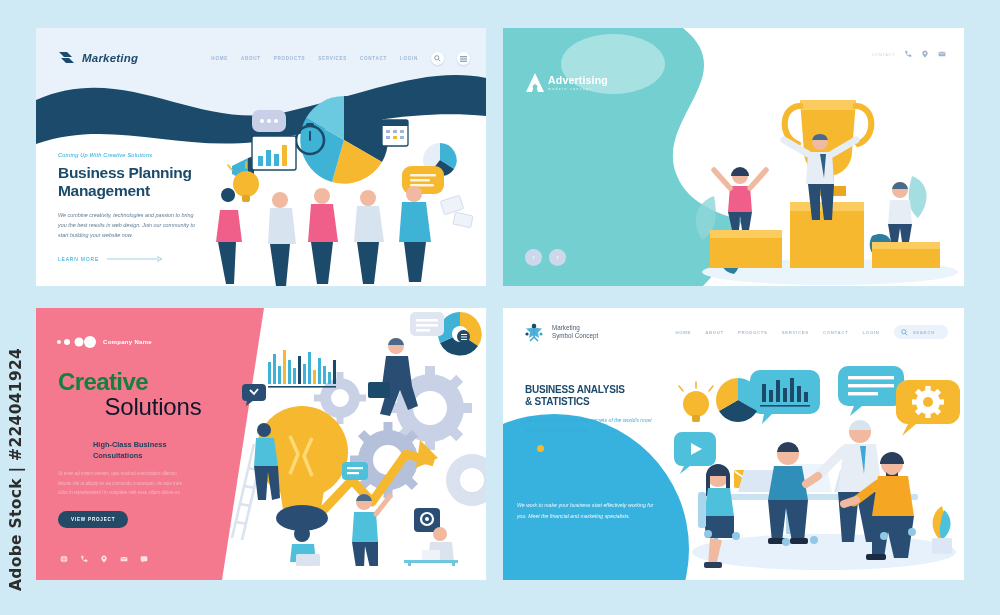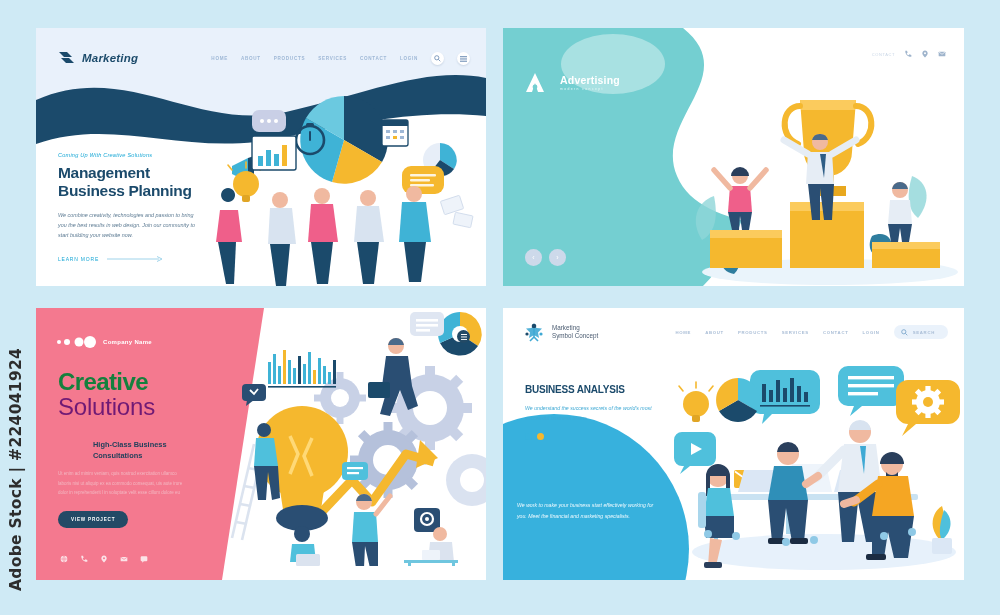--- a/index.html
+++ b/index.html
@@ -61,21 +61,21 @@
   #m1-eyebrow { font-size:5.6px; color:#1aa8d6; letter-spacing:.2px; margin-bottom:6px; font-style:italic;}
   #m1-title { font-size:15.5px; line-height:1.18; font-weight:bold; color:#1b4a6b; letter-spacing:-.3px; }
   #m1-body { margin-top:9px; font-size:5.4px; line-height:1.85; color:#5d7b93; font-style:italic; width:145px;}
   #m1-cta { margin-top:16px; display:flex; align-items:center; gap:8px; }
   #m1-cta-label { font-size:5px; color:#1aa8d6; letter-spacing:.8px; }
   #m1-cta-arrow { width:56px; height:6px; }
 
   
   #m2-teal { position:absolute; inset:0; background:#74cfd1; }
   #m2-white-blob { position:absolute; right:0; top:0; width:74%; height:100%; }
-  #m2-logo { position:absolute; left:22px; top:44px; display:flex; align-items:center; gap:15px; z-index:6;}
+  #m2-logo { position:absolute; left:22px; top:44px; display:flex; align-items:center; gap:3px; z-index:6;}
   #m2-logo-mark { width:20px; height:21px; }
   #m2-logo-name { font-size:10.5px; font-weight:bold; color:#fff; letter-spacing:.2px;}
   #m2-logo-sub { font-size:3.4px; color:#e2f6f7; letter-spacing:1.4px; margin-top:1px;}
   #m2-toprow { position:absolute; right:18px; top:22px; display:flex; align-items:center; gap:9px; z-index:6;}
   #m2-toprow-text { font-size:4px; color:#c9d6e6; letter-spacing:.6px;}
   .m2-icon { width:8px; height:8px; color:#9fb4cc; }
 
   #m2-text { position:absolute; left:22px; top:78px; width:215px; z-index:6;}
   #m2-eyebrow { font-size:5.6px; font-weight:bold; color:#ffffff; letter-spacing:.5px; margin-bottom:14px;}
   #m2-title-a { font-size:27px; font-weight:bold; color:#fff; line-height:1.02; letter-spacing:-.6px;}
@@ -94,21 +94,21 @@
   #m3-logo { position:absolute; left:20px; top:28px; display:flex; align-items:center; gap:7px; z-index:8;}
   #m3-logo-mark { width:40px; height:12px; }
   #m3-logo-text { font-size:6px; font-weight:bold; color:#fff; letter-spacing:.3px;}
   #m3-menu-dot {
     position:absolute; right:16px; top:22px; width:13px; height:13px;
     border-radius:50%; background:#234a66; z-index:8;
     display:flex; align-items:center; justify-content:center;
   }
   #m3-text { position:absolute; left:22px; top:62px; width:190px; z-index:8;}
   #m3-title-a { font-size:24px; font-weight:bold; color:#15803d; line-height:1.0; letter-spacing:-.6px;}
-  #m3-title-b { font-size:24px; font-weight:300; color:#701a75; line-height:1.12; letter-spacing:-.2px;}
+  #m3-title-b { font-size:24px; font-weight:300; color:#0f172a; line-height:1.12; letter-spacing:-.2px;text-align:center;}
   #m3-sub { margin-top:19px; font-size:7.4px; font-weight:bold; color:#23415c; line-height:1.45; width:120px;margin-left:35px;}
   #m3-body { margin-top:8px; font-size:4.5px; line-height:2.05; color:#f3b7c2; width:132px;}
   #m3-btn {
     margin-top:14px; display:inline-flex; align-items:center; justify-content:center;
     padding:6px 13px; border-radius:11px; background:#234a66;
     font-size:4.6px; font-weight:bold; color:#fff; letter-spacing:.8px;
   }
   #m3-social { position:absolute; left:24px; bottom:17px; display:flex; gap:12px; z-index:8;}
   .m3-social-icon { width:8px; height:8px; color:#fbe3e8; }
 
@@ -296,22 +296,22 @@
               <rect y="3.2" width="10" height="1.5"></rect>
               <rect y="6.4" width="10" height="1.5"></rect>
             </g>
         </svg>
       </span>
     </div>
 
     <div id="m1-text">
       <div id="m1-eyebrow">Coming Up With Creative Solutions</div>
       <div id="m1-title">
+        <div>Business Planning</div>
         <div>Management</div>
-        <div>Business Planning</div>
       </div>
       <div id="m1-body">We combine creativity, technologies and passion to bring you the best results in web design. Join our community to start building your website now.</div>
       <div id="m1-cta">
         <span id="m1-cta-label">LEARN MORE</span>
         <svg id="m1-cta-arrow" viewBox="0 0 56 6">
           <line x1="0" y1="3" x2="52" y2="3" stroke="#9fd3ea" stroke-width="1"></line>
           <path d="M50,0.5 L55,3 L50,5.5" fill="none" stroke="#9fd3ea" stroke-width="1"></path>
         </svg>
       </div>
     </div>
@@ -809,20 +809,21 @@
           <circle cx="4" cy="4" r="3" fill="none" stroke="#7fa8cc" stroke-width="1.3"></circle>
           <line x1="6.2" y1="6.2" x2="9" y2="9" stroke="#7fa8cc" stroke-width="1.3"></line>
         </svg>
         <span id="m4-search-label">SEARCH</span>
       </span>
     </div>
 
     <div id="m4-text">
       <div id="m4-title">
         <div>BUSINESS ANALYSIS</div>
+        <div>&amp; STATISTICS</div>
       </div>
       <div id="m4-body">We understand the success secrets of the world's most successful business teams.</div>
       <div id="m4-dots">
         <span class="m4-dot" id="m4-dot-1" style="background: rgb(55, 177, 221);"></span>
         <span class="m4-dot" id="m4-dot-2" style="background: rgb(245, 184, 46);"></span>
       </div>
     </div>
   </div>
 </div>
 

